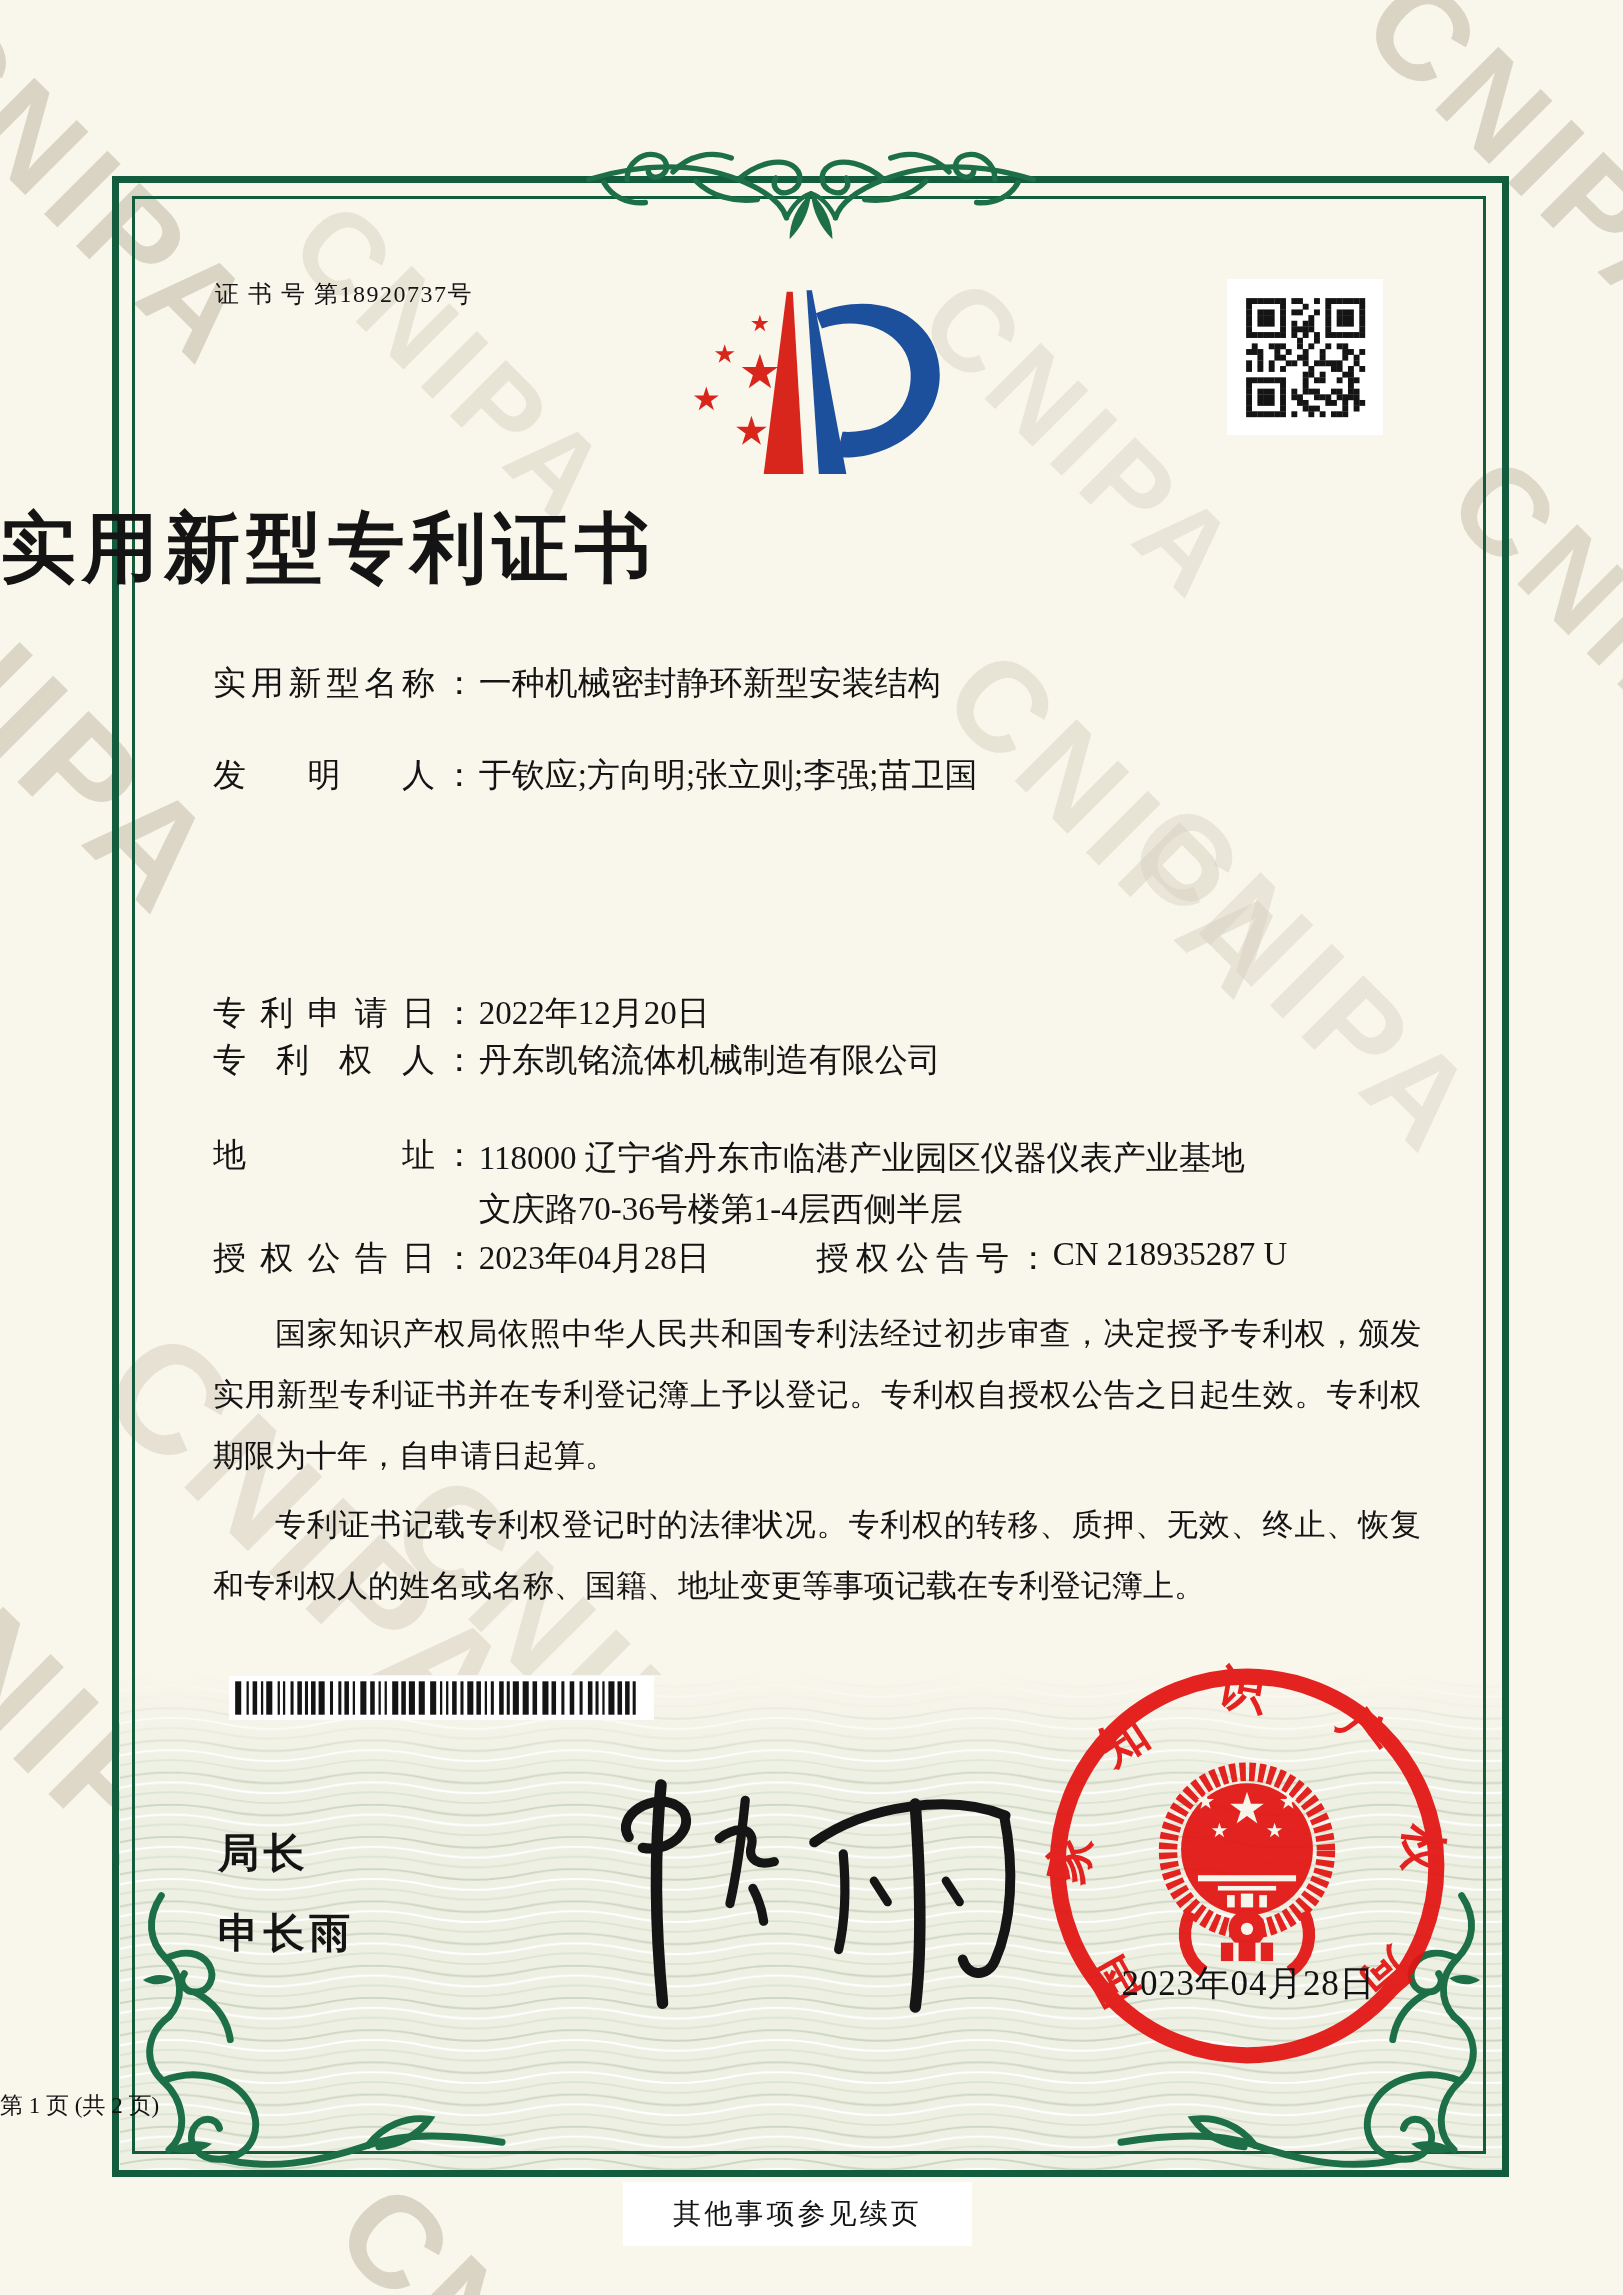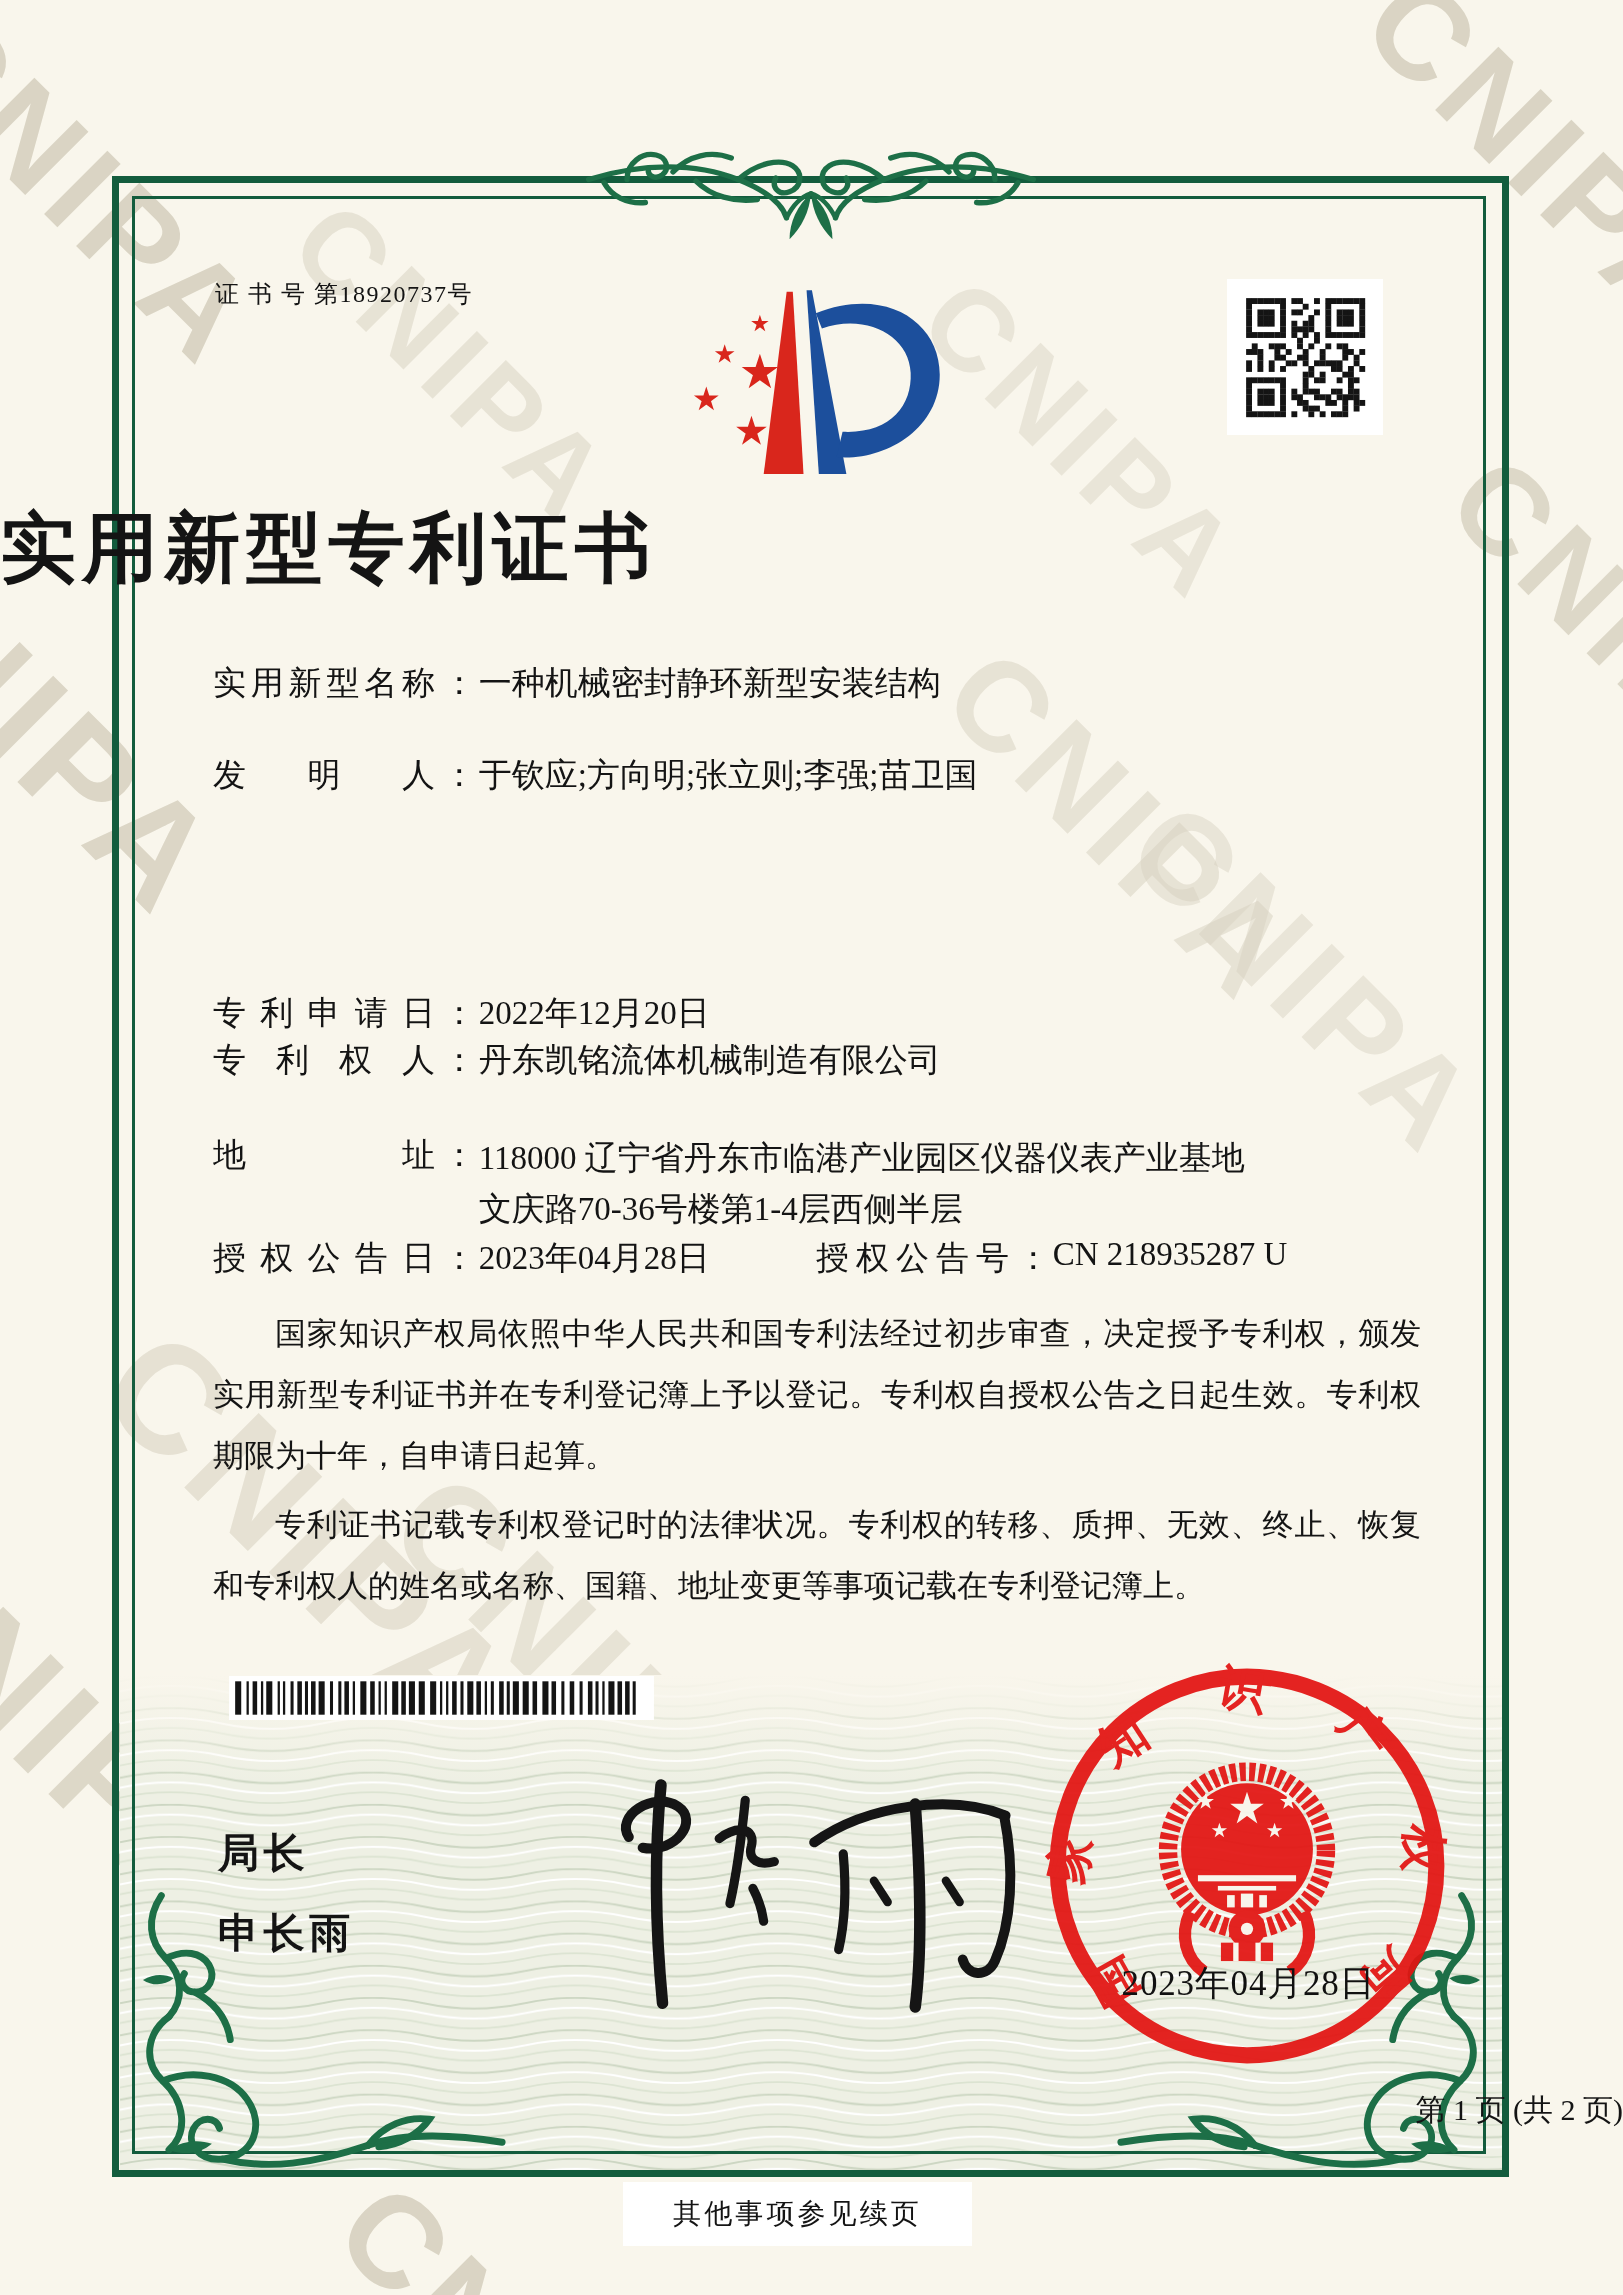--- a/index.html
+++ b/index.html
@@ -34,21 +34,21 @@
   .pub-pair .lbl{width:193px;}
   .para{position:absolute;left:213px;width:1208px;font-size:31px;line-height:61px;
         text-align:justify;text-indent:2em;z-index:4;font-family:Liberation Serif, serif;}
   .barcode{position:absolute;left:227px;top:1676px;z-index:4;}
   .sig-label{position:absolute;left:218px;font-size:41px;font-weight:bold;letter-spacing:4.6px;
         font-family:"Liberation Sans","DejaVu Sans",sans-serif;z-index:4;}
   .signature{position:absolute;left:569px;top:1739px;z-index:5;}
   .seal{position:absolute;left:1040px;top:1659px;z-index:5;}
   .seal-date{position:absolute;left:1057px;top:1960px;width:383px;text-align:center;
         font-size:35px;letter-spacing:0.8px;color:#111;z-index:6;}
-  .page-info{position:absolute;left:0;top:2090px;width:1623px;text-align:right;font-size:30px;z-index:4;}
+  .page-info{position:absolute;left:0;top:2090px;width:1623px;text-align:left;font-size:23px;z-index:4;}
   .cont-box{position:absolute;left:623px;top:2182px;width:349px;height:64px;background:#ffffff;
         text-align:center;font-size:28px;line-height:64px;letter-spacing:3.1px;z-index:4;}
 </style>
 </head>
 <body>
 
 <div class="page">
 
   <div class="wm-layer" id="wm-layer">
       <span style="left: -23px; top: -23px; font-size: 130px; opacity: 0.9; transform: rotate(45deg);">CNIPA</span>

